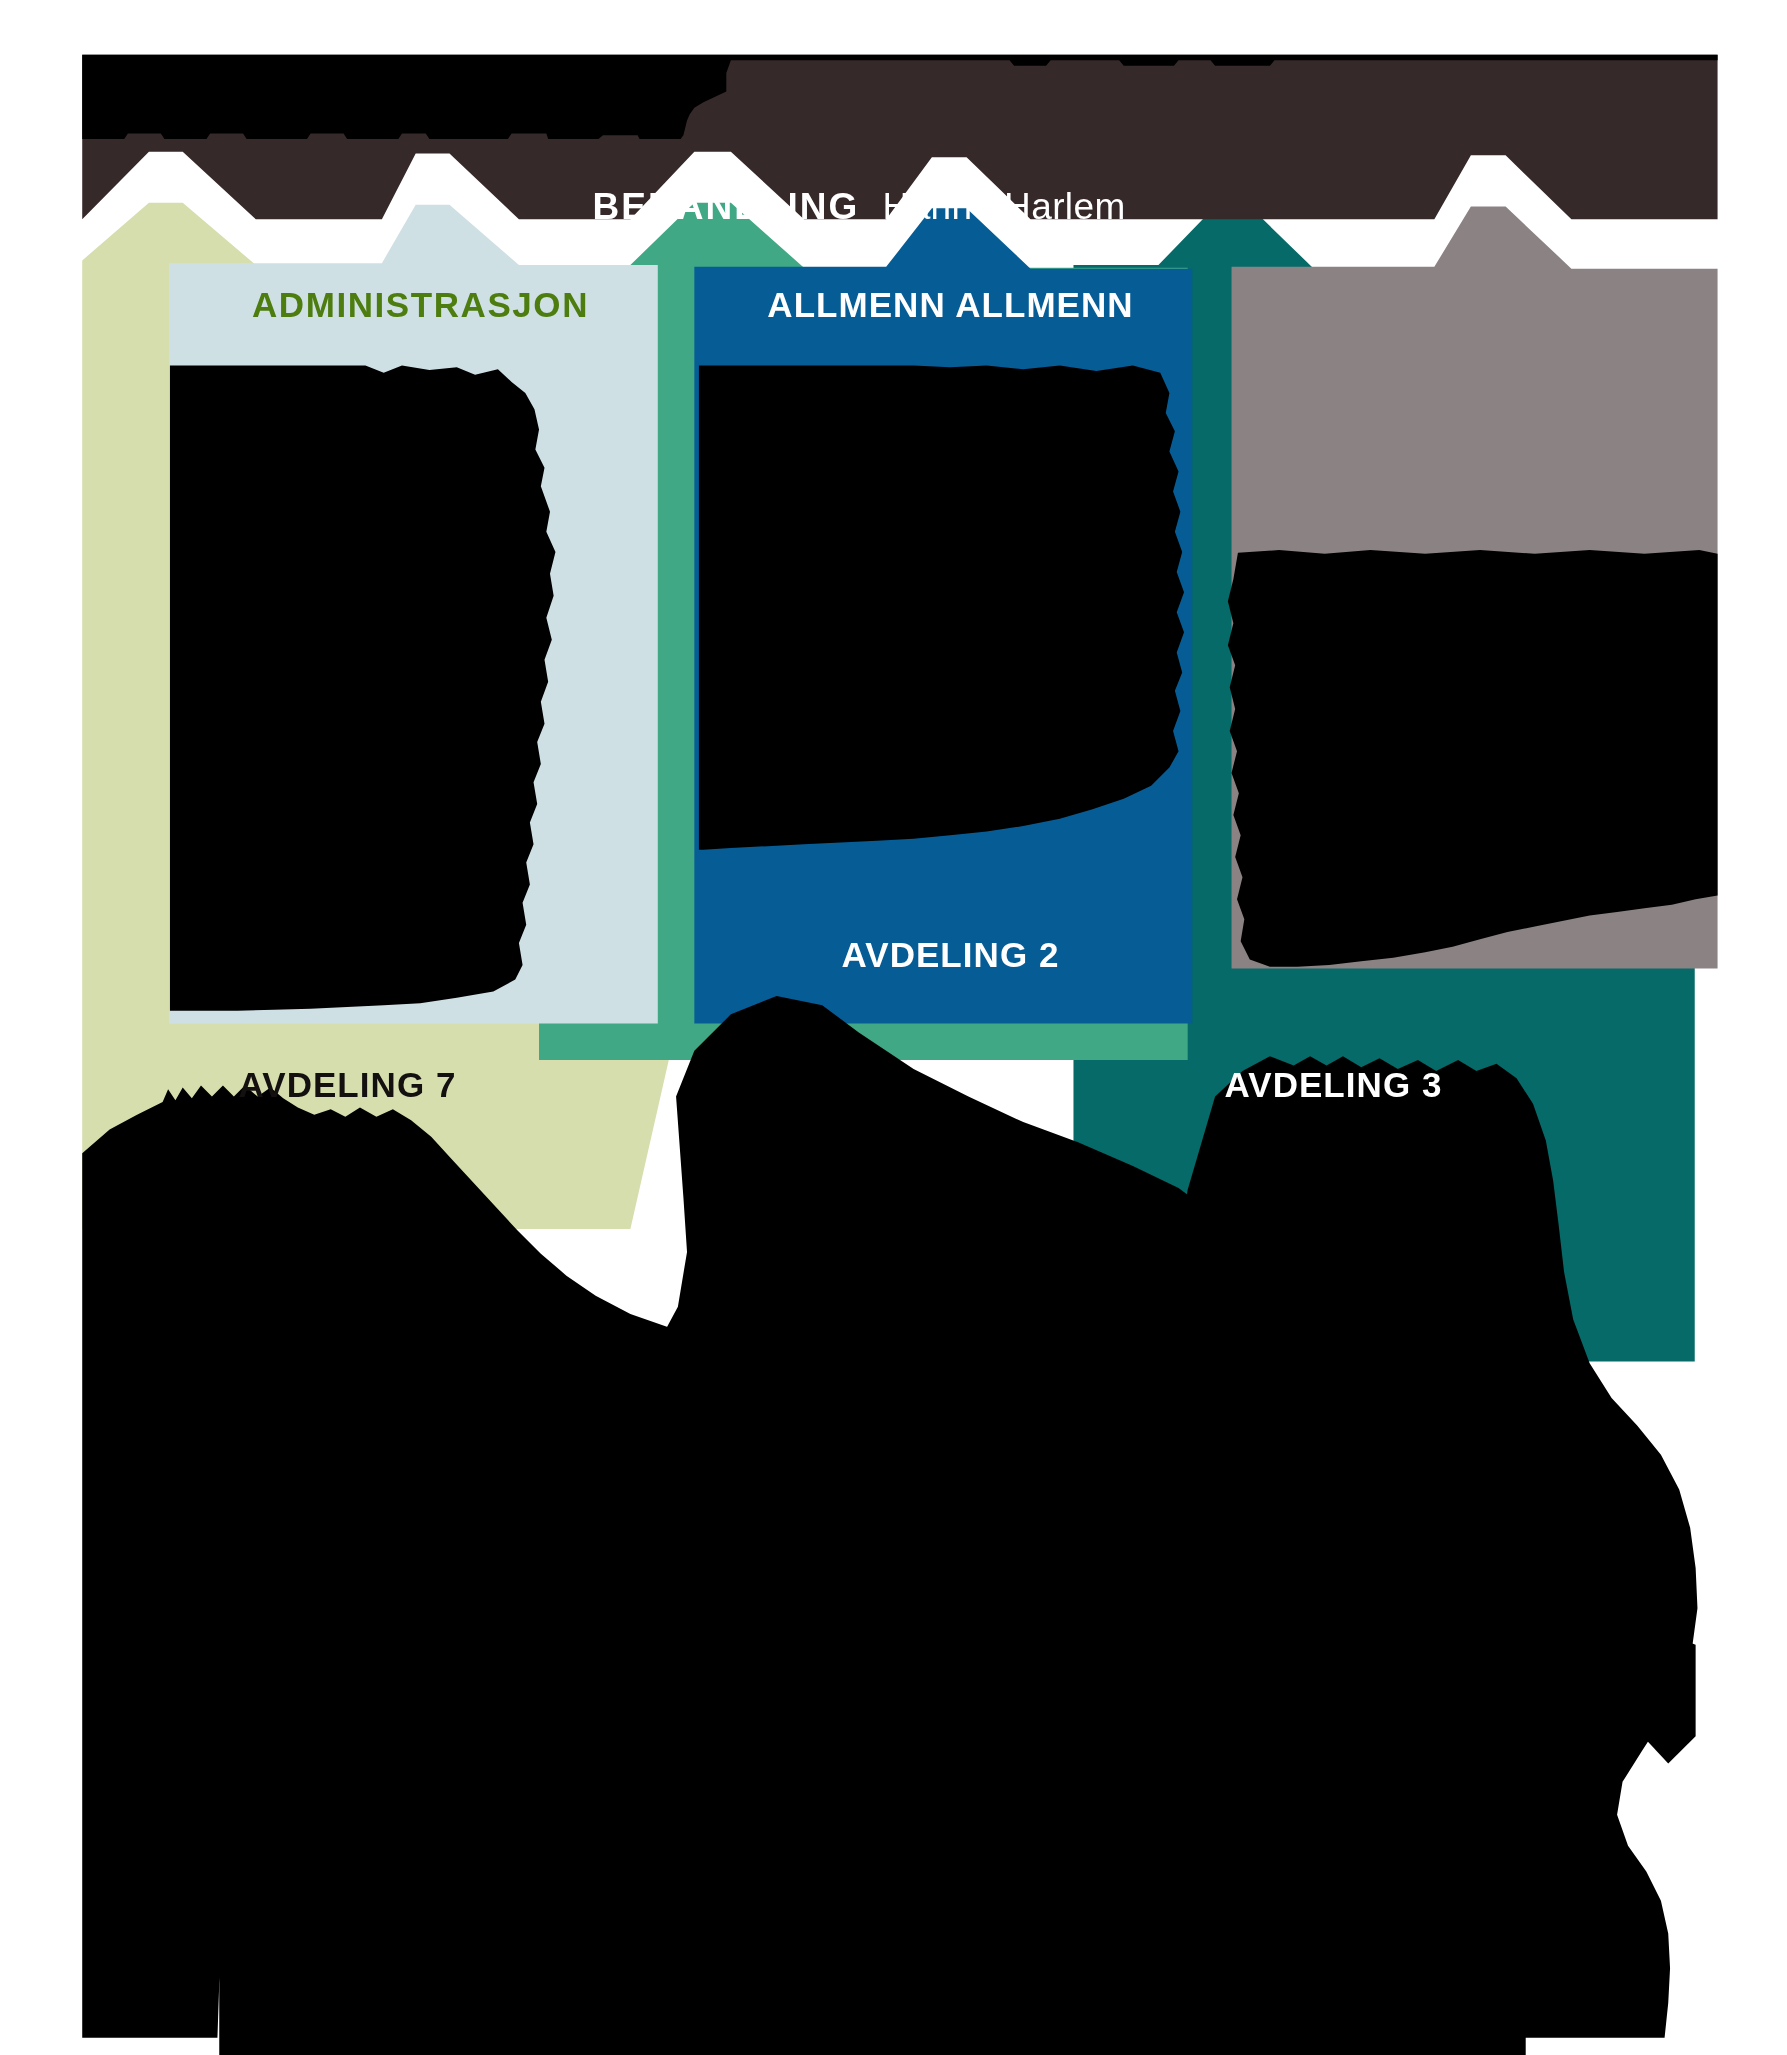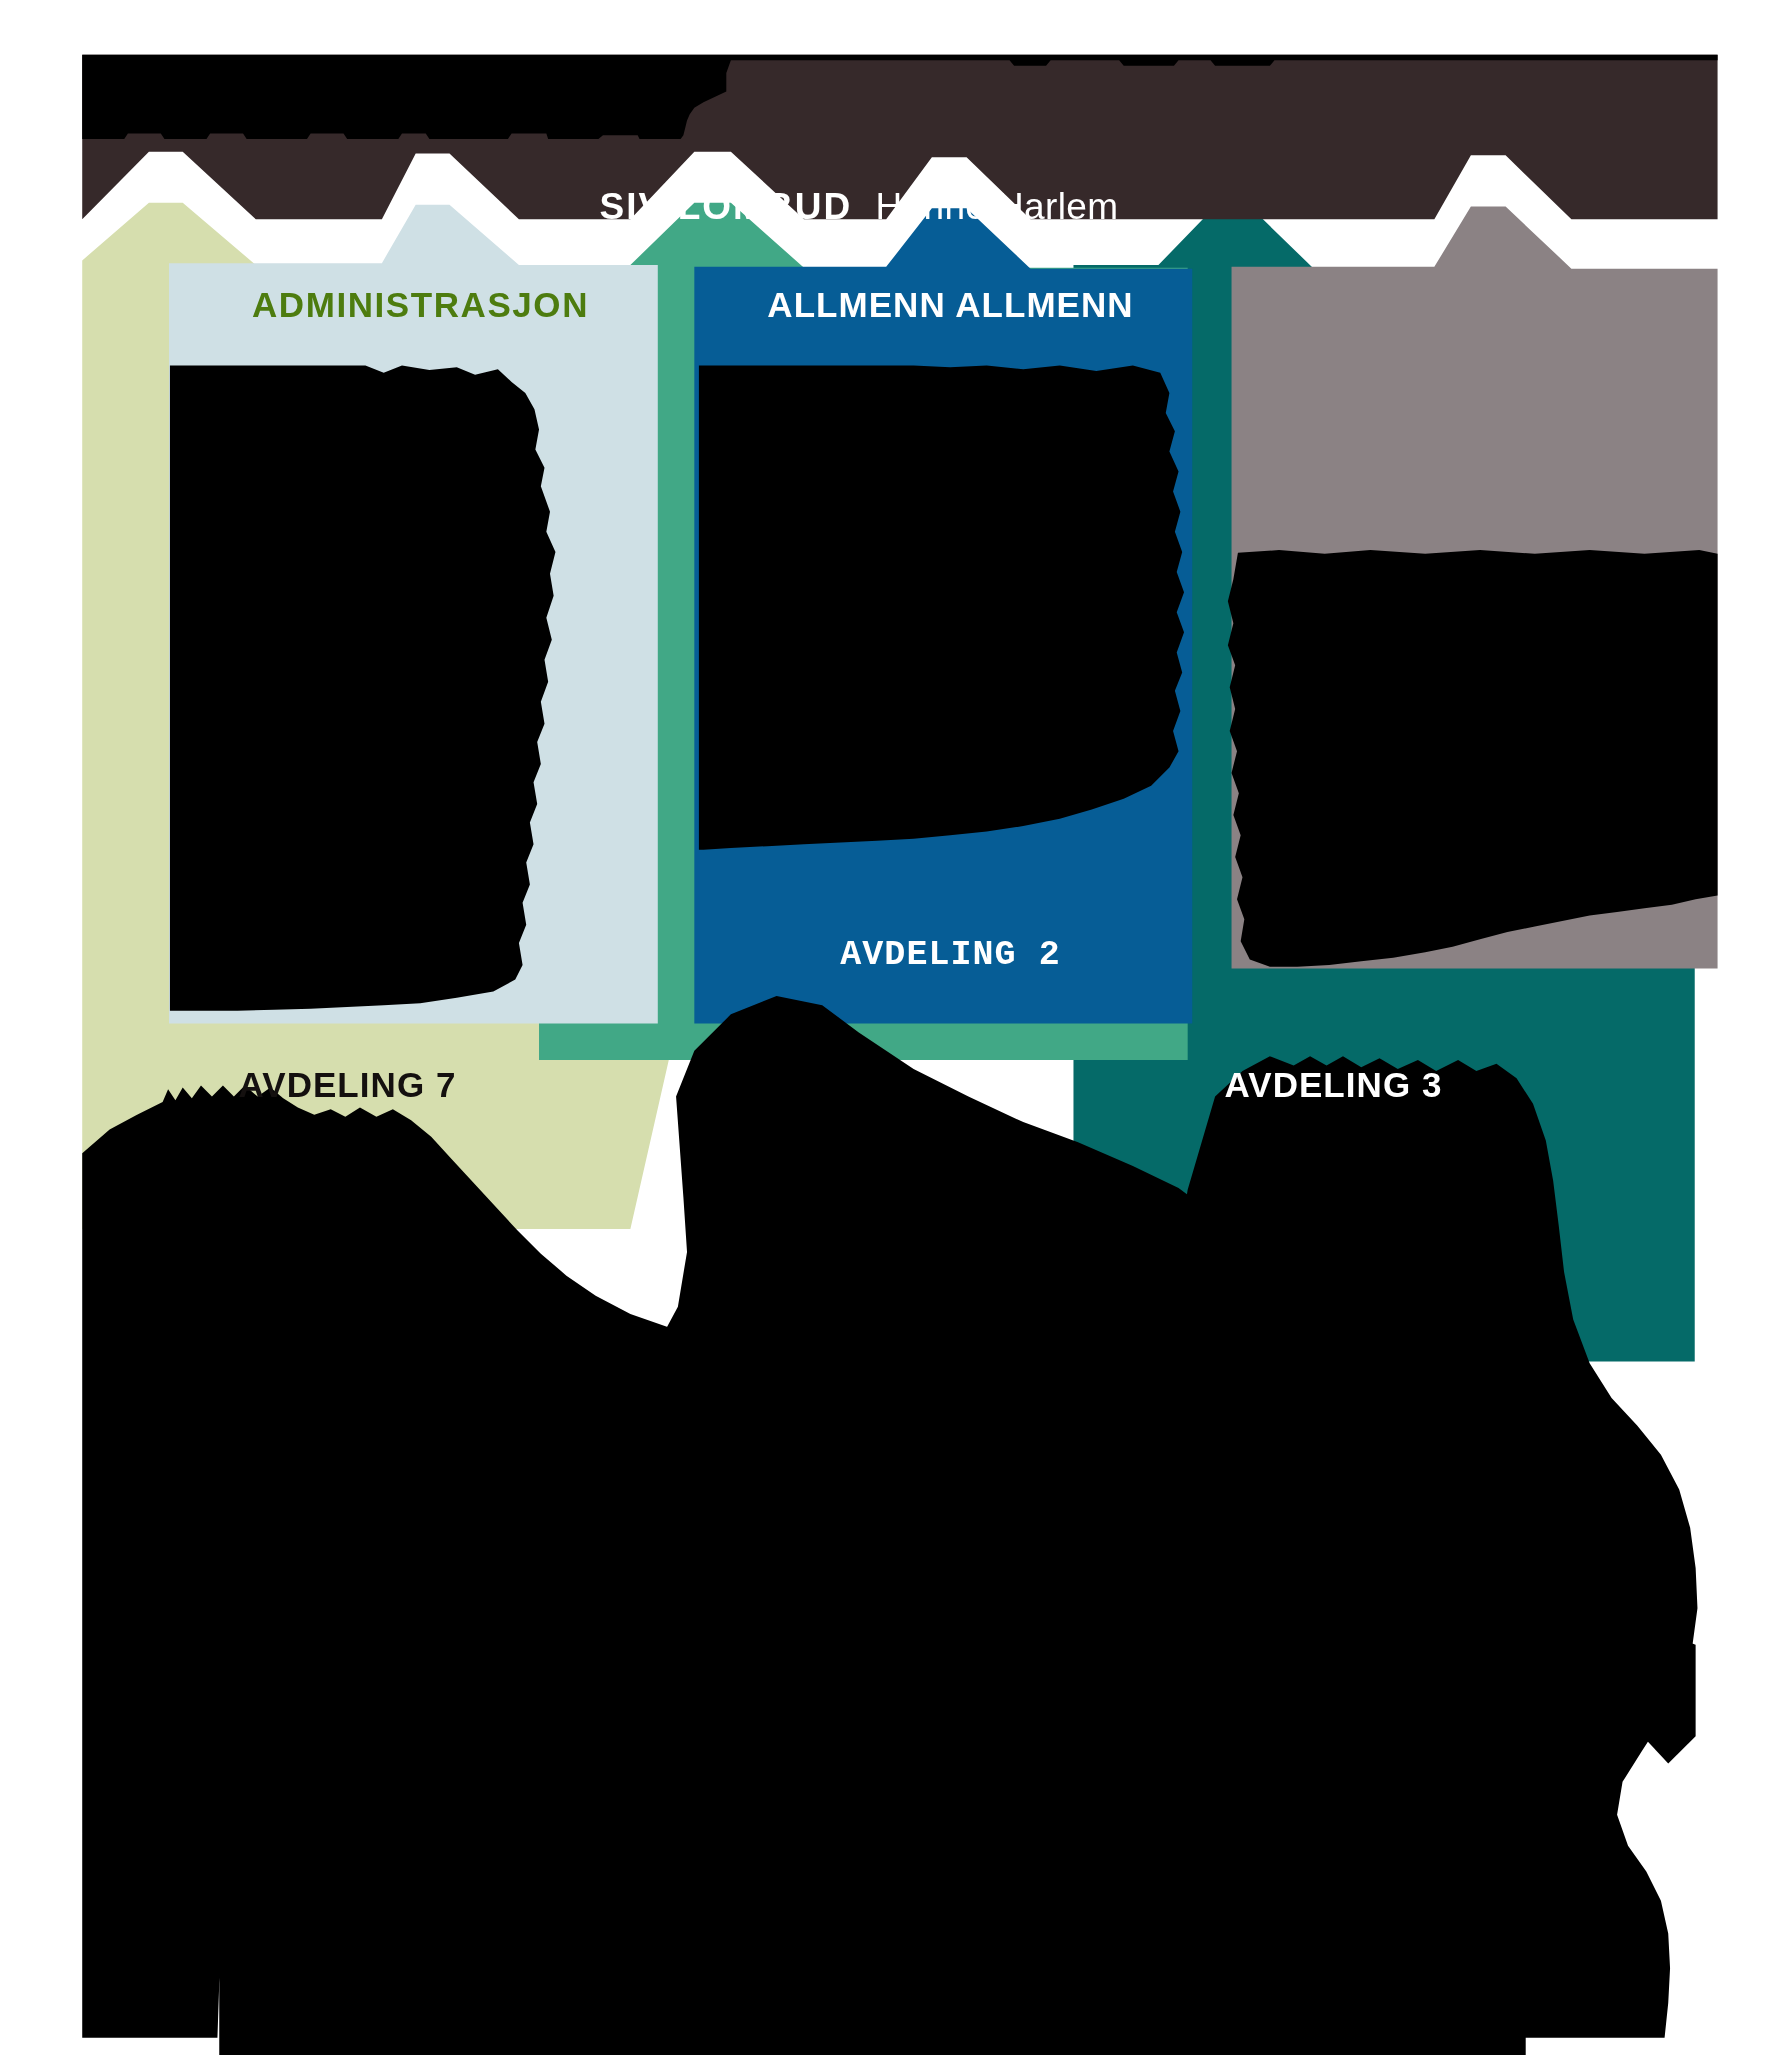--- a/index.html
+++ b/index.html
@@ -79,21 +79,20 @@
     line-height: 1.22;
   }
 
   #label-avdeling-2 {
     left: 704px;
     top: 935px;
     width: 493px;
     font-size: 35px;
     color: #ffffff;
     letter-spacing: 0.03em;
-    font-family: Liberation Mono, monospace;
   }
 
   #label-avdeling-1 {
     left: 101px;
     top: 1065px;
     width: 493px;
     font-size: 35px;
     color: #14100f;
     letter-spacing: 0.03em;
   }
@@ -201,21 +200,21 @@
              L 1828 2154 L 1826 2192 L 1822 2230 L 1500 2230 L 1500 1900
              L 1470 1820 L 1430 1740 L 1386 1664 L 1344 1592 L 1310 1520
              L 1290 1448 L 1288 1376 L 1300 1302 Z" fill="#000000"></path>
 
     <path d="M 1790 1820 L 1830 1790 L 1856 1800 L 1856 1900 L 1826 1930
              L 1800 1902 L 1788 1862 Z" fill="#000000"></path>
 
   </svg>
 
   <div class="lbl" id="title-band-label">
-    <span class="tb-role">SIVILOMBUD</span><span>&nbsp;&nbsp;</span><span class="tb-name">Hanne Harlem</span>
+    <span class="tb-role">BEHANDLING</span><span>&nbsp;&nbsp;</span><span class="tb-name">Hanne Harlem</span>
   </div>
 
   <div class="lbl" id="label-administrasjon">ADMINISTRASJON</div>
 
   <div class="lbl" id="label-allmenn">ALLMENN ALLMENN</div>
 
 
   <div class="lbl" id="label-avdeling-2">AVDELING 2</div>
 
   <div class="lbl" id="label-avdeling-1">AVDELING 7</div>

